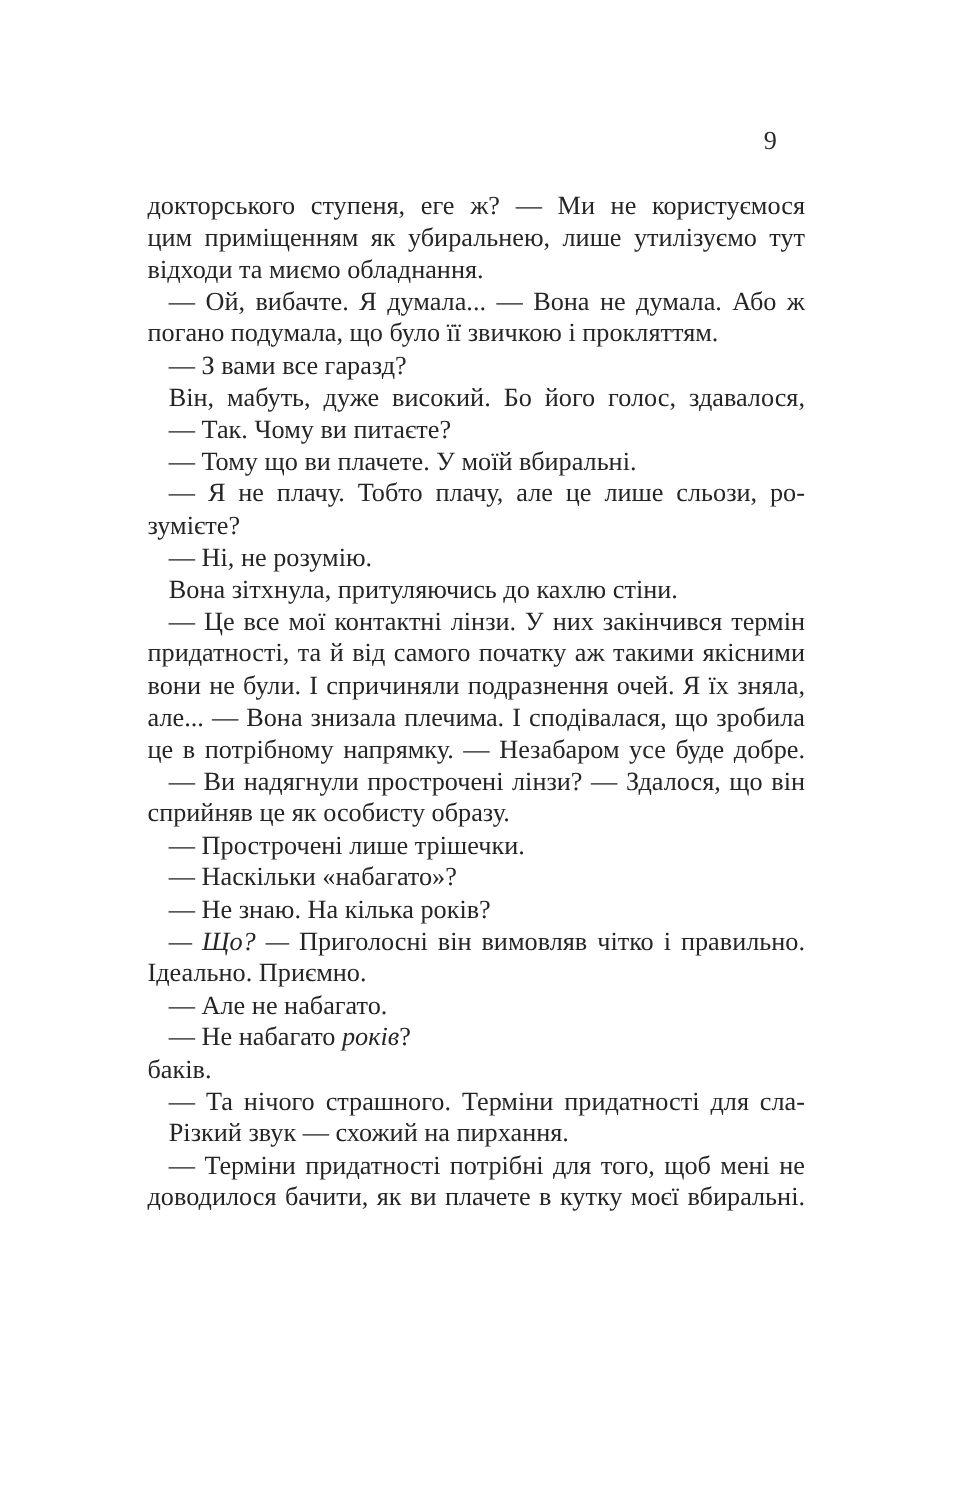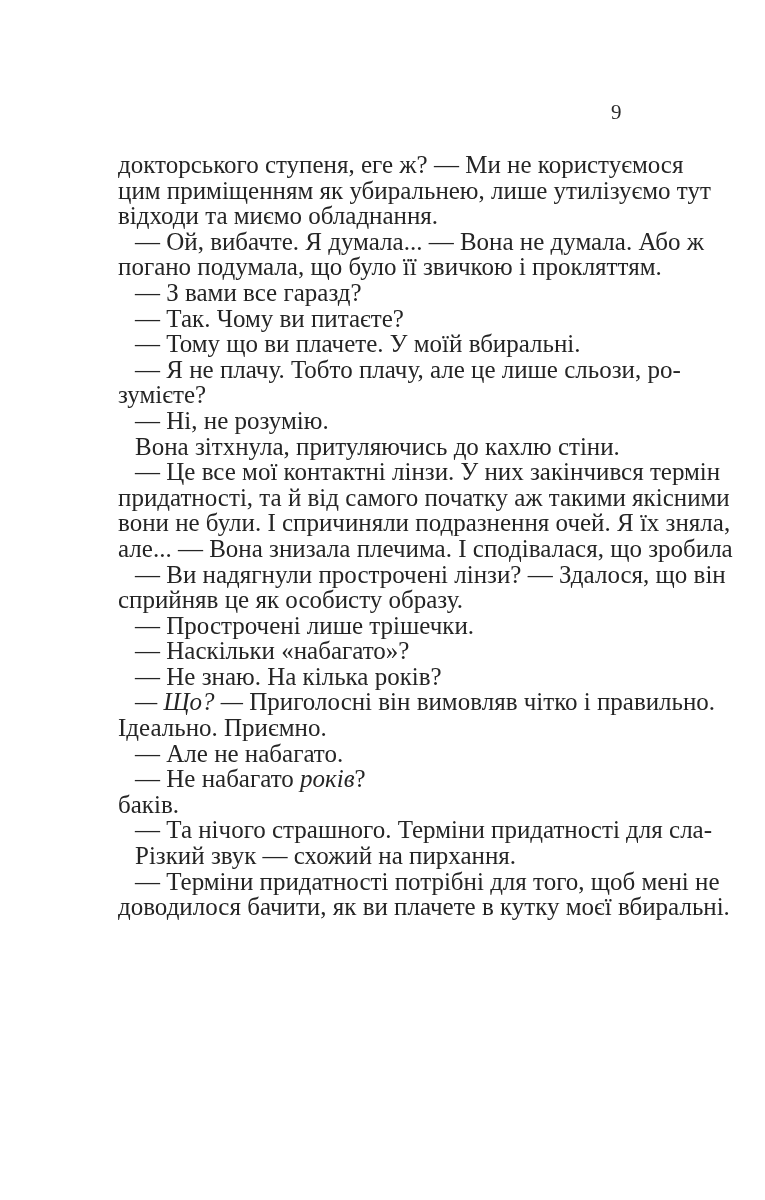--- a/index.html
+++ b/index.html
@@ -4,50 +4,52 @@
 <style>
   html, body { margin: 0; padding: 0; background: #ffffff; }
   body { width: 765px; height: 1200px; position: relative; overflow: hidden; }
   .page { position: absolute; left: 0; top: 0; width: 765px; height: 1200px; background: #fff; }
   .page-number {
     position: absolute; left: 611px; top: 100px;
     font-family: "Liberation Serif", serif; font-size: 21px; color: #2a2a2a;
   }
   .text-block {
     position: absolute; left: 118px; top: 152px; width: 526px;
-    font-family: "Liberation Serif", serif; font-size: 25px; line-height: 25.6px;
+    font-family: "Liberation Serif", serif; font-size: 21px; line-height: 25.6px;
     color: #252525;
   }
   .line { white-space: nowrap; height: 25.6px; }
   .line.just { text-align: justify; text-align-last: justify; }
   .line.ind { padding-left: 17px; }
   em { font-style: italic; }
 </style>
 </head>
 <body>
 
 <div class="page">
   <div class="page-number">9</div>
   <div class="text-block" id="text-block">
       <div class="line just">докторського ступеня, еге ж? — Ми не користуємося</div>
       <div class="line just">цим приміщенням як убиральнею, лише утилізуємо тут</div>
       <div class="line">відходи та миємо обладнання.</div>
       <div class="line just ind">— Ой, вибачте. Я думала... — Вона не думала. Або ж</div>
       <div class="line">погано подумала, що було її звичкою і прокляттям.</div>
       <div class="line ind">— З вами все гаразд?</div>
+      <div class="line just ind">Він, мабуть, дуже високий. Бо його голос, здавалося,</div>
       <div class="line ind">— Так. Чому ви питаєте?</div>
       <div class="line ind">— Тому що ви плачете. У моїй вбиральні.</div>
       <div class="line just ind">— Я не плачу. Тобто плачу, але це лише сльози, ро-</div>
       <div class="line">зумієте?</div>
       <div class="line ind">— Ні, не розумію.</div>
       <div class="line ind">Вона зітхнула, притуляючись до кахлю стіни.</div>
       <div class="line just ind">— Це все мої контактні лінзи. У них закінчився термін</div>
       <div class="line just">придатності, та й від самого початку аж такими якісними</div>
       <div class="line just">вони не були. І спричиняли подразнення очей. Я їх зняла,</div>
       <div class="line just">але... — Вона знизала плечима. І сподівалася, що зробила</div>
+      <div class="line just">це в потрібному напрямку. — Незабаром усе буде добре.</div>
       <div class="line just ind">— Ви надягнули прострочені лінзи? — Здалося, що він</div>
       <div class="line">сприйняв це як особисту образу.</div>
       <div class="line ind">— Прострочені лише трішечки.</div>
       <div class="line ind">— Наскільки «набагато»?</div>
       <div class="line ind">— Не знаю. На кілька років?</div>
       <div class="line just ind"><em style="white-space: pre;">— Що? —</em><span style="white-space: pre; margin-top: 40px;"> Приголосні він вимовляв чітко і правильно.</span></div>
       <div class="line">Ідеально. Приємно.</div>
       <div class="line ind">— Але не набагато.</div>
       <div class="line ind"><span style="white-space: pre;">— Не набагато </span><em style="white-space: pre;">років</em><span style="white-space: pre;">?</span></div>
       <div class="line">баків.</div>

